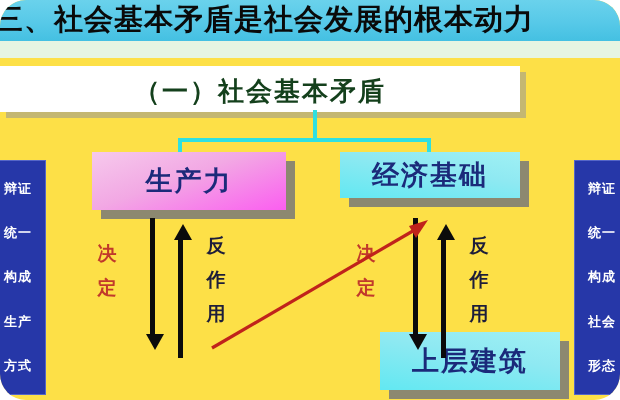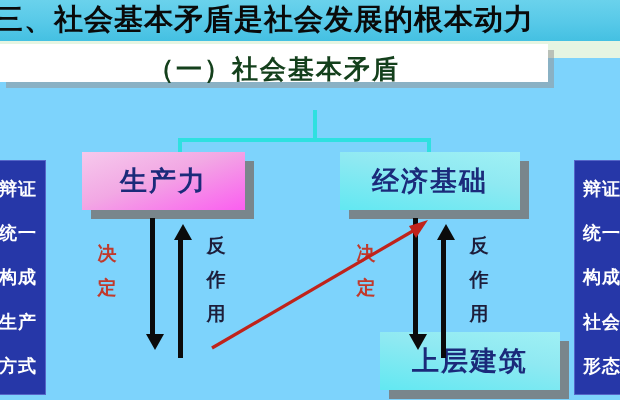--- a/index.html
+++ b/index.html
@@ -1,45 +1,44 @@
 <!DOCTYPE html>
 <html><head>
 <meta charset="utf-8">
 <style>
   html,body{margin:0;padding:0;}
   body{
     width:620px;height:400px;overflow:hidden;position:relative;
     background:#ffffff;
     font-family:"DejaVu Sans","Liberation Sans",sans-serif;
   }
-  #stage{position:absolute;inset:0;width:620px;height:400px;overflow:hidden;background:#7dd3fc;}
+  #stage{position:absolute;inset:0;width:620px;height:400px;overflow:hidden;background:#fde047;border-radius:26px;}
 
   
   .titlebar{
     position:absolute;left:0;top:0;width:620px;height:41px;
     background:linear-gradient(180deg,#6ad2ec 0%,#57c9e8 55%,#44c0e2 100%);
     overflow:hidden;
   }
   .titlebar .ttext{
     position:absolute;left:-6px;top:-1px;
     font-size:29px;font-weight:bold;color:#0a0a0a;
     letter-spacing:1px;line-height:41px;white-space:nowrap;
     font-family:"DejaVu Sans","Liberation Sans",sans-serif;
   }
   .greenband{
     position:absolute;left:0;top:41px;width:620px;height:17px;
     background:#e6f5e2;
   }
 
   
   .headcard{
-    position:absolute;left:0px;top:44px;width:520px;height:38px;
+    position:absolute;left:0px;top:66px;width:520px;height:46px;
     background:#ffffff;
     box-shadow:6px 6px 0 0 rgba(150,150,150,.55);
-    padding-left:28px;
   }
   .headcard .htext{
     position:absolute;left:0;right:0;top:2px;text-align:center;
     font-size:26px;font-weight:bold;color:#14401c;
     line-height:46px;letter-spacing:2px;white-space:nowrap;
     font-family:"DejaVu Serif","Liberation Serif",serif;
   }
 
   
   .brk-stem{position:absolute;left:313px;top:110px;width:4px;height:31px;background:#2fe0e0;}
@@ -54,36 +53,36 @@
     display:flex;align-items:center;justify-content:center;
   }
   .cbox span{
     font-size:27px;font-weight:bold;color:#1b2a7a;
     letter-spacing:2px;white-space:nowrap;
     font-family:"DejaVu Serif","Liberation Serif",serif;
   }
   .pinkbox{background:linear-gradient(160deg,#f6c9ec 0%,#f2a8e4 45%,#fb5ef0 100%);}
   .cyanbox{background:linear-gradient(190deg,#9ff0f4 0%,#8fe9f2 40%,#62e8f2 100%);}
 
-  #box-shengchanli{left:82px;top:152px;width:163px;height:58px;}
-  #box-jingjijichu{left:340px;top:152px;width:180px;height:58px;}
+  #box-shengchanli{left:92px;top:152px;width:194px;height:58px;}
+  #box-jingjijichu{left:340px;top:152px;width:180px;height:46px;}
   #box-shengchanguanxi{left:82px;top:332px;width:180px;height:58px;}
   #box-shangcengjianzhu{left:340px;top:332px;width:180px;height:58px;margin-left:40px;}
 
   
   .sidepanel{
     position:absolute;top:160px;width:56px;height:235px;
     background:#2637a8;border:1px solid #5566c8;
     display:flex;flex-direction:column;align-items:center;
     justify-content:space-around;padding:6px 0;box-sizing:border-box;
   }
   #side-left{left:-10px;}
   #side-right{left:574px;}
   .sidepanel .srow{
-    color:#ffffff;font-size:18px;font-weight:bold;letter-spacing:1px;
+    color:#ffffff;font-size:13px;font-weight:bold;letter-spacing:1px;
     white-space:nowrap;font-family:Liberation Serif, serif;
   }
 
   
   .varrow{position:absolute;width:5px;background:#0b0b0b;}
   .ahead{position:absolute;width:0;height:0;}
   .ahead.down{border-left:9px solid transparent;border-right:9px solid transparent;border-top:16px solid #0b0b0b;}
   .ahead.up{border-left:9px solid transparent;border-right:9px solid transparent;border-bottom:16px solid #0b0b0b;}
 
   

